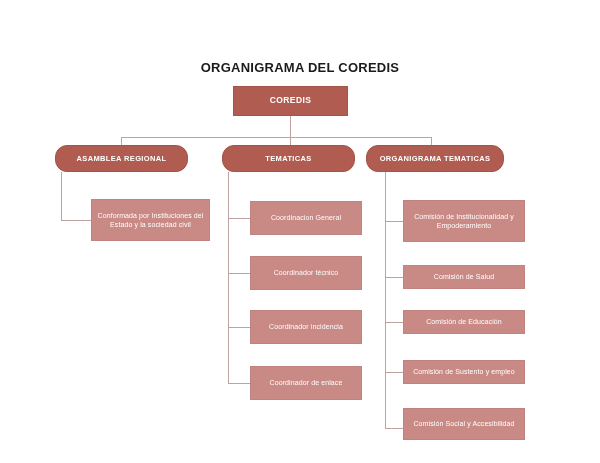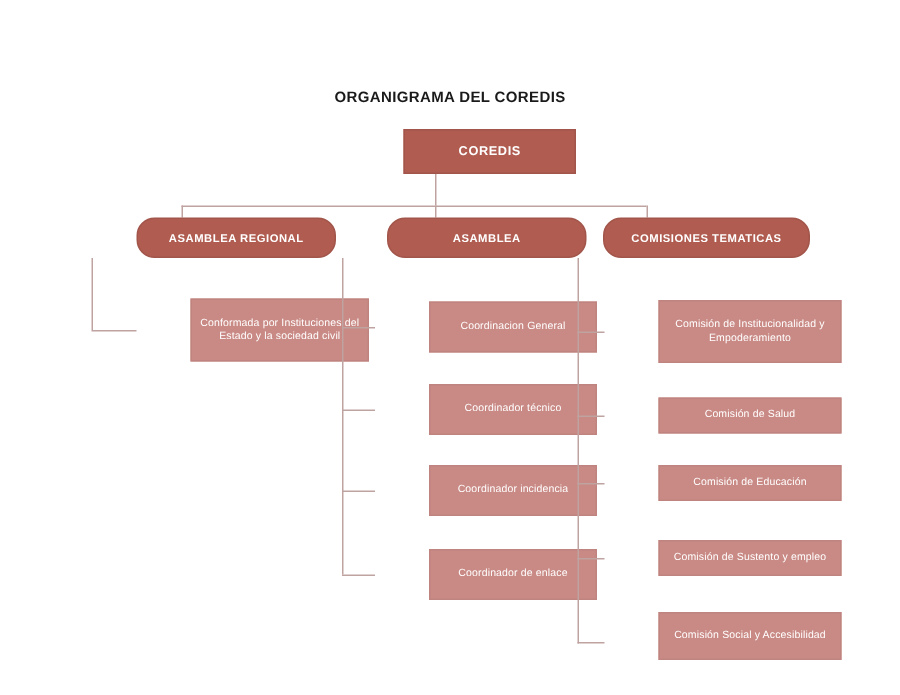--- a/index.html
+++ b/index.html
@@ -18,36 +18,35 @@
     width: 600px;
     height: 463px;
     background: #ffffff;
   }
   #chart-title {
     position: absolute;
     left: 0;
     top: 60px;
     width: 600px;
     text-align: center;
-    font-size: 10px;
+    font-size: 13px;
     font-weight: bold;
     color: #1a1a1a;
     letter-spacing: 0.25px;
   }
   .node {
     position: absolute;
     box-sizing: border-box;
     display: flex;
     align-items: center;
     justify-content: center;
     text-align: center;
     color: #ffffff;
     line-height: 1.32;
     padding: 10px 5px;
-    margin-left: 36px;
   }
   .node-dark {
     background: #b05c50;
     border: 1px solid #a2554a;
   }
   .node-light {
     background: #c98984;
     border: 1px solid #c08480;
   }
   .node-l1 {
@@ -90,25 +89,25 @@
 
   <div class="conn conn-v" style="left:121px; top:137px; width:1px; height:8px;"></div>
   <div class="conn conn-v" style="left:290px; top:137px; width:1px; height:8px;"></div>
   <div class="conn conn-v" style="left:431px; top:137px; width:1px; height:8px;"></div>
 
   <div class="node node-dark node-l2" style="left:55px; top:145px; width:133px; height:27px;">
     <span>ASAMBLEA REGIONAL</span>
   </div>
 
   <div class="node node-dark node-l2" style="left:222px; top:145px; width:133px; height:27px;">
-    <span>ASAMBLEA</span>
+    <span>TEMATICAS</span>
   </div>
 
   <div class="node node-dark node-l2" style="left:366px; top:145px; width:138px; height:27px;">
-    <span>COMISIONES TEMATICAS</span>
+    <span>ORGANIGRAMA TEMATICAS</span>
   </div>
 
   <div class="conn conn-v" style="left:61px; top:172px; width:1px; height:48px;"></div>
   <div class="conn conn-h" style="left:61px; top:220px; width:30px; height:1px;"></div>
 
   <div class="node node-light node-leaf" style="left:91px; top:199px; width:119px; height:42px;">
     <span>Conformada por Instituciones del Estado y la sociedad civil</span>
   </div>
 
   <div class="conn conn-v" style="left:228px; top:172px; width:1px; height:211px;"></div>

